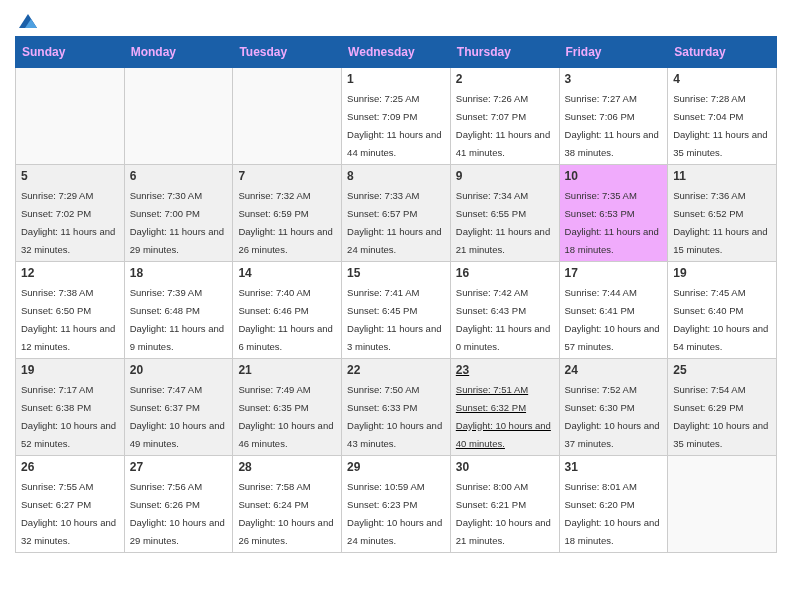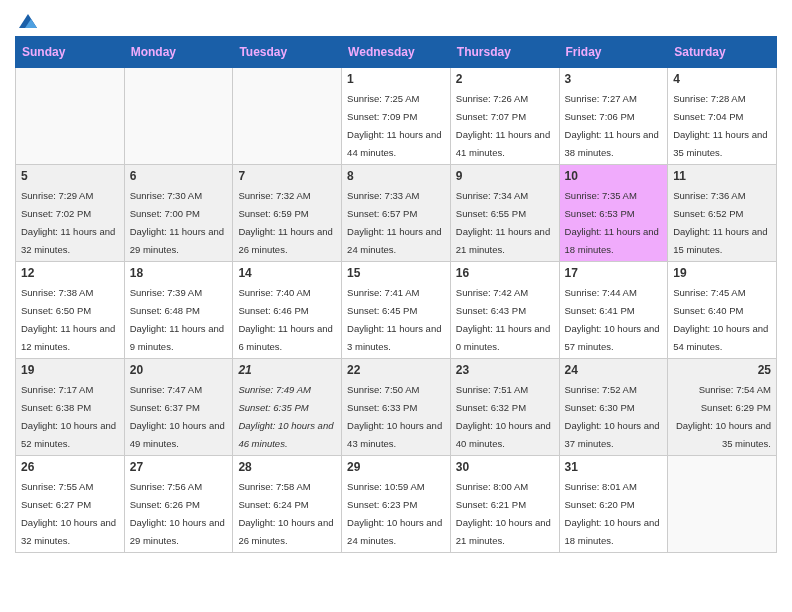--- a/index.html
+++ b/index.html
@@ -237,45 +237,45 @@
         <span class="day-info">Sunrise: 7:17 AM</span><br>
         <span class="day-info">Sunset: 6:38 PM</span><br>
         <span class="day-info">Daylight: 10 hours and 52 minutes.</span>
       </td>
           <td style="background: rgb(240, 240, 240);">
         <span class="day-number">20</span>
         <span class="day-info">Sunrise: 7:47 AM</span><br>
         <span class="day-info">Sunset: 6:37 PM</span><br>
         <span class="day-info">Daylight: 10 hours and 49 minutes.</span>
       </td>
-          <td style="background: rgb(240, 240, 240); font-style: italic;">
+          <td style="background: rgb(240, 240, 240);">
         <span class="day-number">21</span>
         <span class="day-info">Sunrise: 7:49 AM</span><br>
         <span class="day-info">Sunset: 6:35 PM</span><br>
         <span class="day-info">Daylight: 10 hours and 46 minutes.</span>
       </td>
           <td style="background: rgb(240, 240, 240);">
         <span class="day-number">22</span>
         <span class="day-info">Sunrise: 7:50 AM</span><br>
         <span class="day-info">Sunset: 6:33 PM</span><br>
         <span class="day-info">Daylight: 10 hours and 43 minutes.</span>
       </td>
-          <td style="background: rgb(240, 240, 240);">
+          <td style="background: rgb(240, 240, 240); text-decoration: underline;">
         <span class="day-number">23</span>
         <span class="day-info">Sunrise: 7:51 AM</span><br>
         <span class="day-info">Sunset: 6:32 PM</span><br>
         <span class="day-info">Daylight: 10 hours and 40 minutes.</span>
       </td>
           <td style="background: rgb(240, 240, 240);">
         <span class="day-number">24</span>
         <span class="day-info">Sunrise: 7:52 AM</span><br>
         <span class="day-info">Sunset: 6:30 PM</span><br>
         <span class="day-info">Daylight: 10 hours and 37 minutes.</span>
       </td>
-          <td style="background: rgb(240, 240, 240); text-align: right;">
+          <td style="background: rgb(240, 240, 240);">
         <span class="day-number">25</span>
         <span class="day-info">Sunrise: 7:54 AM</span><br>
         <span class="day-info">Sunset: 6:29 PM</span><br>
         <span class="day-info">Daylight: 10 hours and 35 minutes.</span>
       </td>
         </tr>
         <tr>
           <td>
         <span class="day-number">26</span>
         <span class="day-info">Sunrise: 7:55 AM</span><br>

